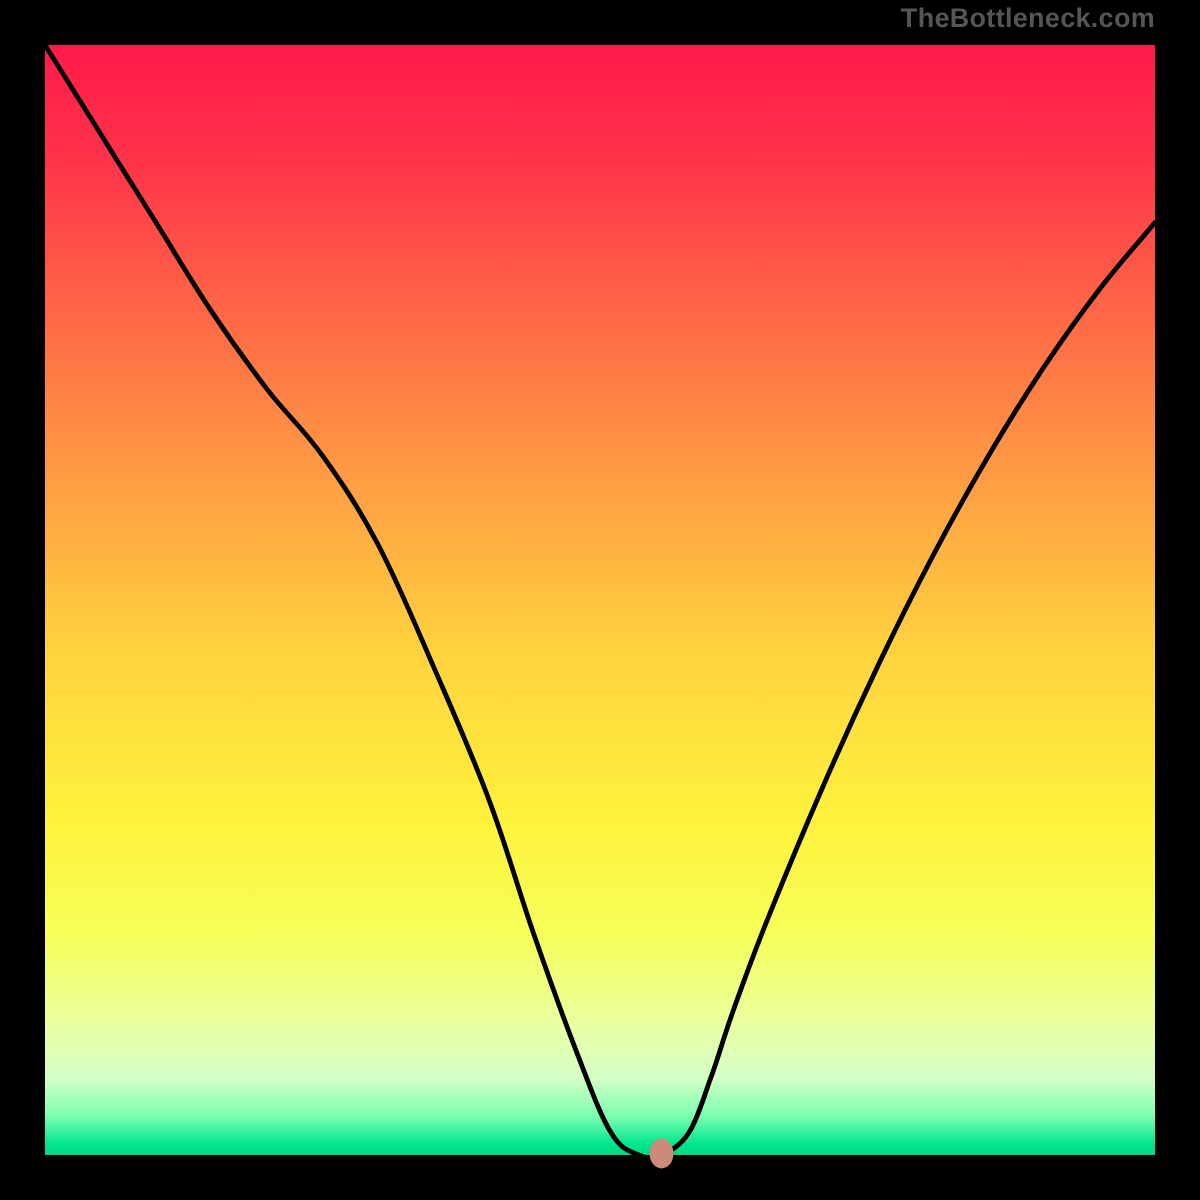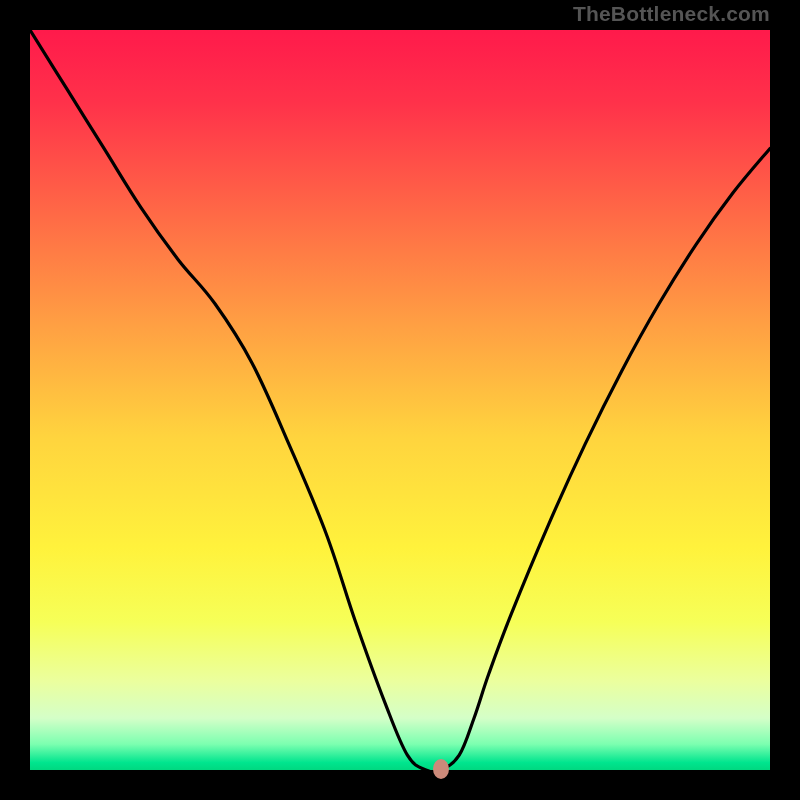--- a/index.html
+++ b/index.html
@@ -15,21 +15,21 @@
     left: 30px;
     top: 30px;
     width: 740px;
     height: 740px;
   }
   .watermark {
     position: absolute;
     top: 2px;
     right: 30px;
     font-family: Arial, Helvetica, sans-serif;
-    font-size: 21px;
+    font-size: 18px;
     font-weight: bold;
     color: #555;
     letter-spacing: 0.2px;
   }
   .gradient-bg {
     position: absolute;
     inset: 0;
   }
   .curve-svg {
     position: absolute;

